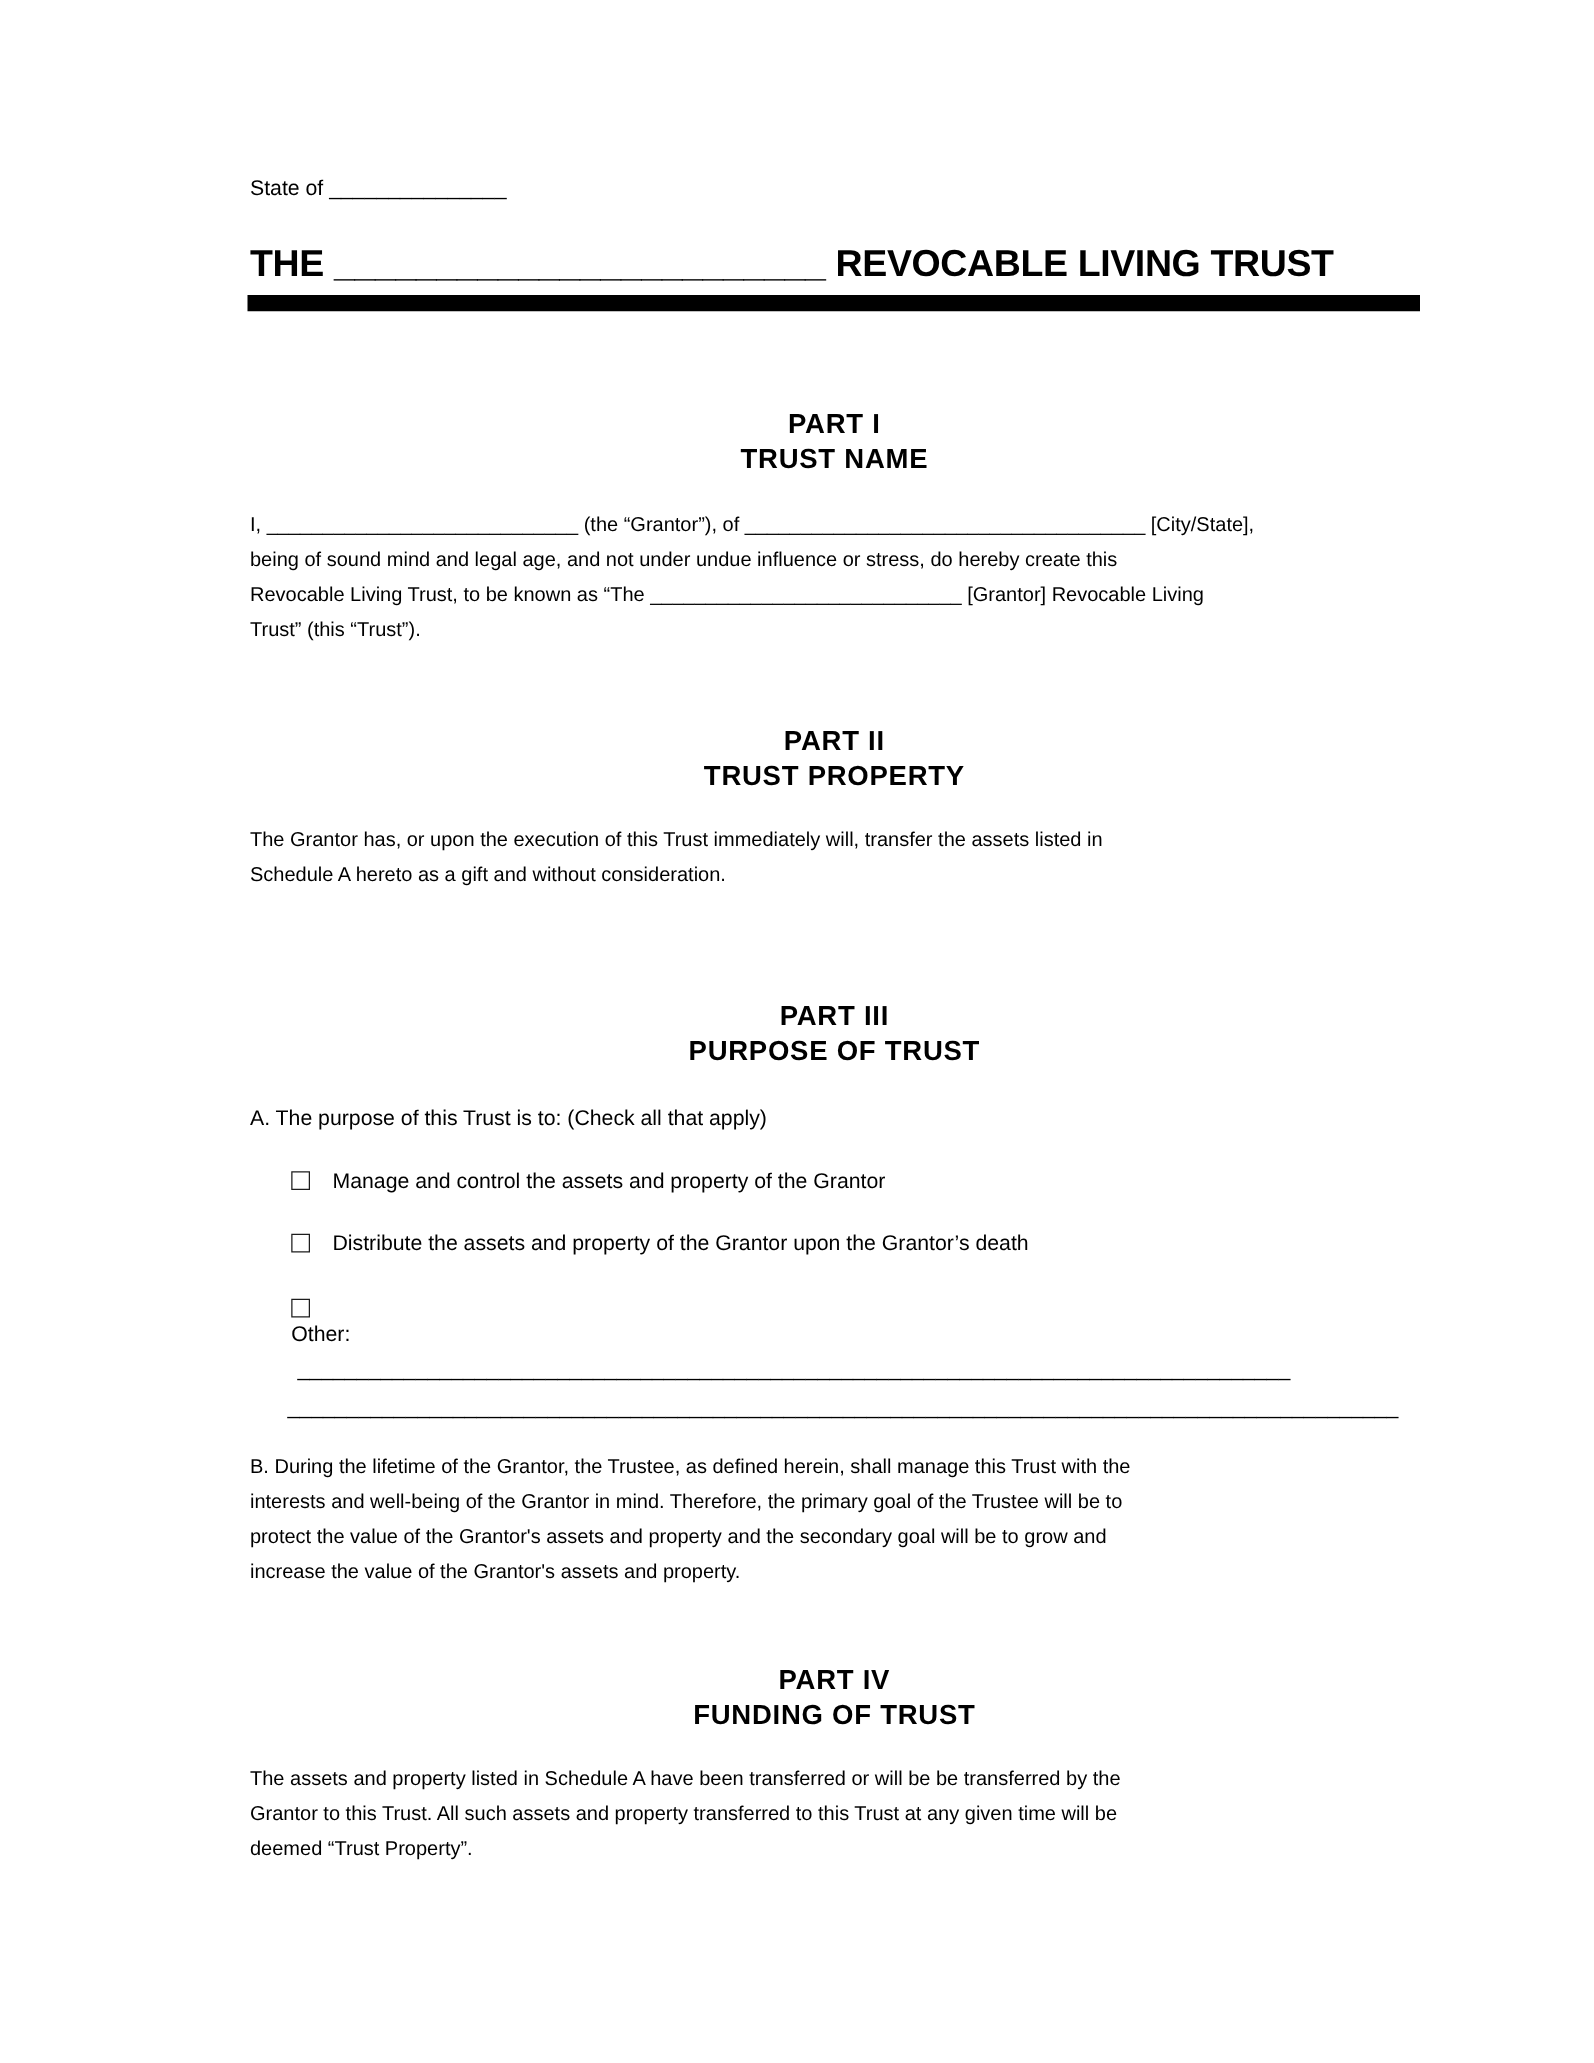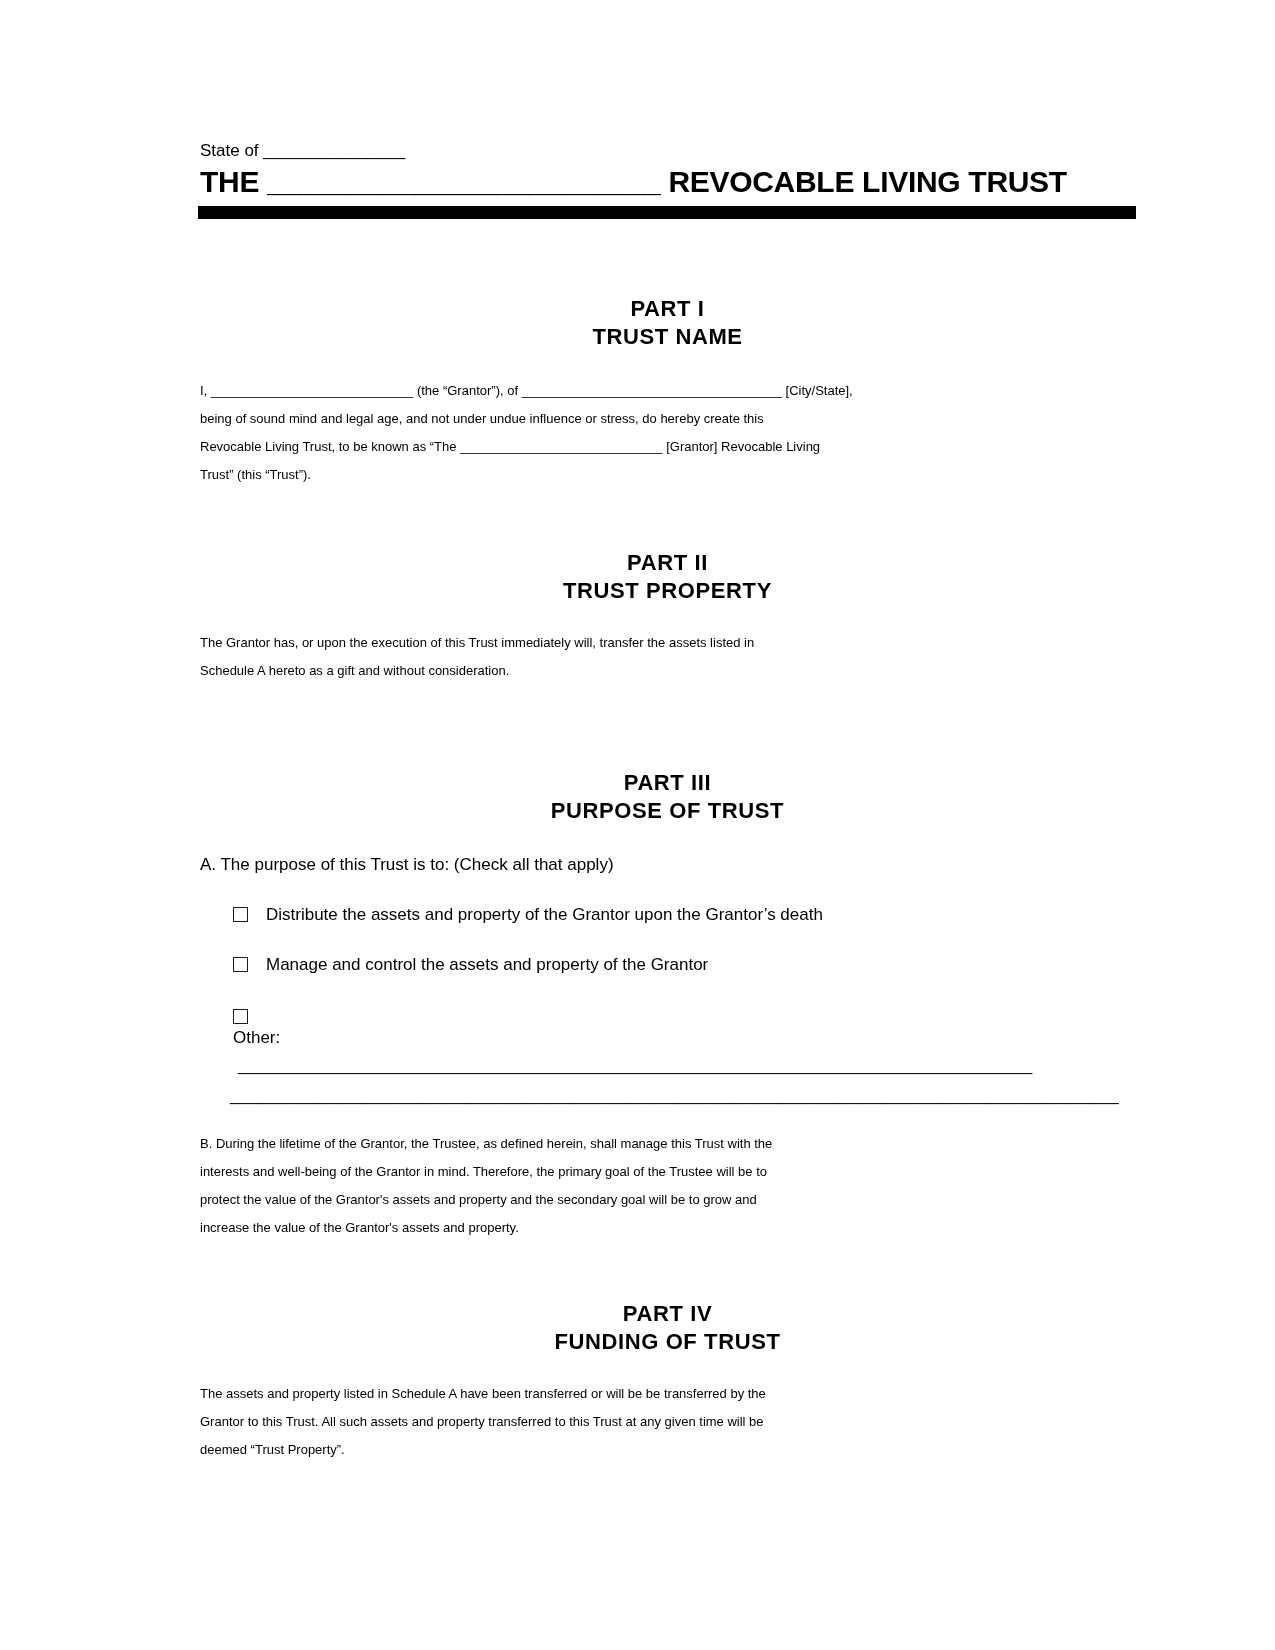--- a/index.html
+++ b/index.html
@@ -17,20 +17,21 @@
     padding: 140px 198px 60px 83px;
   }
   .content { width: 935px; }
 
   
   .state-line {
     font-size: 17px;
     line-height: 22px;
   }
   .doc-title {
+    margin-top: 30px;
     font-size: 30px;
     font-weight: bold;
     letter-spacing: -0.3px;
     line-height: 40px;
     white-space: nowrap;
   }
   .title-rule {
     margin-top: 4px;
     height: 13px;
     background: #000000;
@@ -46,21 +47,21 @@
     line-height: 28px;
     letter-spacing: 0.6px;
   }
   .mt-part1 { margin-top: 76px; }
   .mt-part2 { margin-top: 60px; }
   .mt-part3 { margin-top: 84px; }
   .mt-part4 { margin-top: 58px; }
 
   
   .section-body {
-    font-size: 13px;
+    font-size: 16px;
     line-height: 28px;
     white-space: pre-line;
   }
   .mt-body { margin-top: 26px; }
   .mt-body-sm { margin-top: 24px; }
   .intro-line {
     margin-top: 26px;
     font-size: 17px;
     line-height: 28px;
   }
@@ -132,25 +133,25 @@
 Schedule A hereto as a gift and without consideration.</p>
 
     <div class="part-heading mt-part3">
       <div>PART III</div>
       <div>PURPOSE OF TRUST</div>
     </div>
     <p class="intro-line">A. The purpose of this Trust is to: (Check all that apply)</p>
 
     <div class="checkbox-row">
       <span class="checkbox-box"></span>
-      <span class="checkbox-label">Distribute the assets and property of the Grantor upon the Grantor’s death</span>
+      <span class="checkbox-label">Manage and control the assets and property of the Grantor</span>
     </div>
     <div class="checkbox-row">
       <span class="checkbox-box"></span>
-      <span class="checkbox-label">Manage and control the assets and property of the Grantor</span>
+      <span class="checkbox-label">Distribute the assets and property of the Grantor upon the Grantor’s death</span>
     </div>
     <div class="checkbox-row other-row">
       <span class="checkbox-box"></span>
       <span class="checkbox-label">Other:</span>
       <span class="checkbox-blank blank">____________________________________________________________________________________</span>
     </div>
     <div class="overflow-line blank">______________________________________________________________________________________________</div>
 
     <p class="section-body mt-parab">B. During the lifetime of the Grantor, the Trustee, as defined herein, shall manage this Trust with the
 interests and well-being of the Grantor in mind. Therefore, the primary goal of the Trustee will be to

